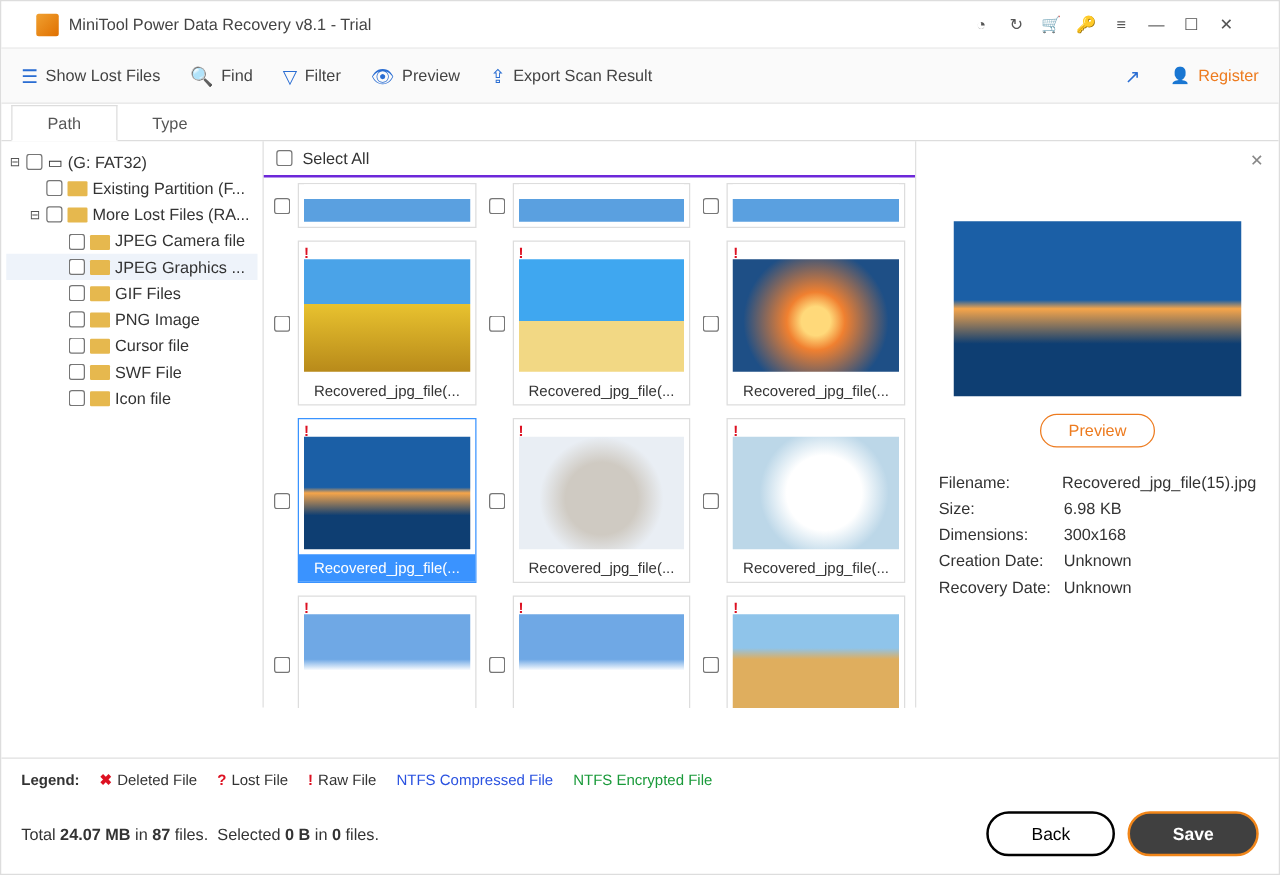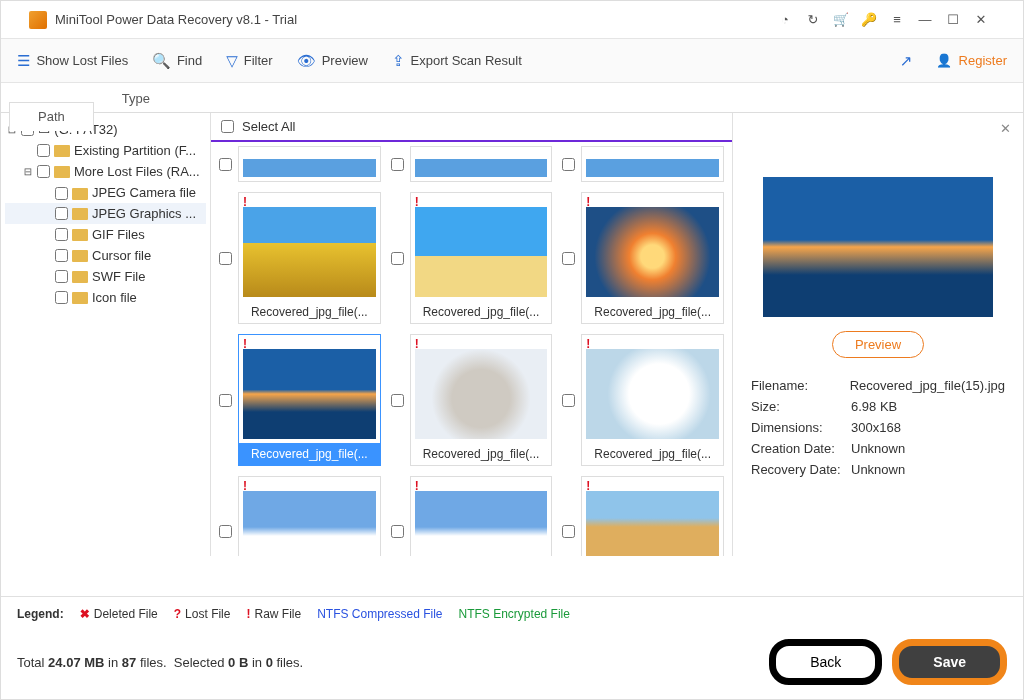--- a/index.html
+++ b/index.html
@@ -8,21 +8,21 @@
 .titlebar .app-icon { width: 18px; height: 18px; margin-right: 8px; background: linear-gradient(135deg,#f0a030,#e07000); border-radius: 2px; }
 .titlebar .title { flex: 1; font-size: 13px; color: #444; }
 .titlebar .win-btn { width: 28px; height: 28px; display: flex; align-items: center; justify-content: center; cursor: pointer; color: #555; }
 .toolbar { height: 44px; display: flex; align-items: center; padding: 0 16px; border-bottom: 1px solid #e5e5e5; gap: 24px; background: #fafafa; }
 .tbtn { display: flex; align-items: center; gap: 6px; cursor: pointer; color: #444; }
 .tbtn .ico { font-size: 15px; color: #2a6dd2; }
 .toolbar .spacer { flex: 1; }
 .toolbar .register { color: #ed7b1f; }
 .tabs { display: flex; align-items: flex-end; padding-left: 8px; border-bottom: 1px solid #ddd; height: 30px; }
 .tab { padding: 6px 28px; font-size: 13px; cursor: pointer; color: #555; }
-.tab.active { border: 1px solid #ddd; border-bottom: 1px solid #fff; background: #fff; position: relative; top: 19px; }
+.tab.active { border: 1px solid #ddd; border-bottom: 1px solid #fff; background: #fff; position: relative; top: 1px; }
 .main { flex: 1; display: flex; min-height: 0; }
 .tree { width: 210px; border-right: 1px solid #e0e0e0; padding: 6px 4px; overflow: auto; }
 .tree-row { display: flex; align-items: center; gap: 4px; padding: 3px 2px; cursor: pointer; white-space: nowrap; }
 .tree-row .exp { width: 10px; text-align: center; color: #555; font-size: 10px; }
 .tree-row input[type=checkbox] { width: 13px; height: 13px; }
 .tree-row .dico { width: 16px; height: 12px; background: #e6b84e; border-radius: 1px; display: inline-block; }
 .tree-row.sel { background: #eef3fa; }
 .gallery { flex: 1; display: flex; flex-direction: column; border-right: 1px solid #e0e0e0; min-width: 0; }
 .sel-all { display: flex; align-items: center; gap: 8px; padding: 6px 10px; border-bottom: 2px solid #6d28d9; }
 .grid-wrap { flex: 1; overflow: auto; padding: 4px 8px; background: #fff; position: relative; }
@@ -40,21 +40,21 @@
 .preview-img { width: 230px; height: 140px; margin: 50px auto 14px auto; display: block; }
 .preview-btn { display: block; margin: 0 auto 20px auto; padding: 5px 22px; border: 1px solid #ed7b1f; border-radius: 16px; color: #ed7b1f; background: #fff; cursor: pointer; font-size: 13px; }
 .meta { font-size: 13px; }
 .meta-row { display: flex; margin-bottom: 6px; }
 .meta-row .k { width: 100px; }
 .legend { border-top: 1px solid #e0e0e0; padding: 10px 16px; display: flex; align-items: center; gap: 16px; font-size: 12px; margin-top: 40px; }
 .legend b { font-weight: 600; }
 .lg { display: flex; align-items: center; gap: 4px; }
 .footer { display: flex; align-items: center; padding: 8px 16px 14px 16px; }
 .footer .status { flex: 1; font-size: 13px; }
-.btn { padding: 8px 34px; border-radius: 20px; font-size: 14px; cursor: pointer; border: 7px solid #000000; background: #fff; margin-left: 10px; }
+.btn { padding: 8px 34px; border-radius: 20px; font-size: 14px; cursor: pointer; border: 2px solid #000000; background: #fff; margin-left: 10px; }
 .btn.primary { background: #404040; border-color: #f08519; color: #fff; font-weight: bold; }
 
 .bg-sunflower{background:linear-gradient(to bottom,#4aa3e8 40%,#e8c22f 40%,#b88a1a);}
 .bg-beach{background:linear-gradient(to bottom,#3fa7f0 55%,#f2d884 55%);}
 .bg-sunset{background:radial-gradient(circle at 50% 55%,#ffd97a 0 14%,#f08030 28%,#1e4f86 70%);}
 .bg-sunset2{background:linear-gradient(to bottom,#1b5fa6 45%,#f6a54a 50%,#0e3e72 70%);}
 .bg-cat{background:radial-gradient(circle at 50% 55%,#cfcac2 0 35%,#e9eef4 60%);}
 .bg-cloud{background:radial-gradient(circle at 55% 50%,#fff 0 35%,#bcd7e8 60%);}
 .bg-snow{background:linear-gradient(to bottom,#6fa8e5 40%,#fff 50%);}
 .bg-sand{background:linear-gradient(to bottom,#8fc4ea 30%,#dfae5e 40%);}
@@ -144,20 +144,26 @@
           <span class="exp"></span>
     <input type="checkbox" style="">
     <span class="dico"></span>
     <span>JPEG Graphics ...</span>
         </div>
         <div class="tree-row" style="padding-left: 36px;">
           <span class="exp"></span>
     <input type="checkbox" style="">
     <span class="dico"></span>
     <span>GIF Files</span>
+        </div>
+        <div class="tree-row" style="padding-left: 36px;">
+          <span class="exp"></span>
+    <input type="checkbox" style="">
+    <span class="dico"></span>
+    <span>PNG Image</span>
         </div>
         <div class="tree-row" style="padding-left: 36px;">
           <span class="exp"></span>
     <input type="checkbox" style="">
     <span class="dico"></span>
     <span>Cursor file</span>
         </div>
         <div class="tree-row" style="padding-left: 36px;">
           <span class="exp"></span>
     <input type="checkbox" style="">

